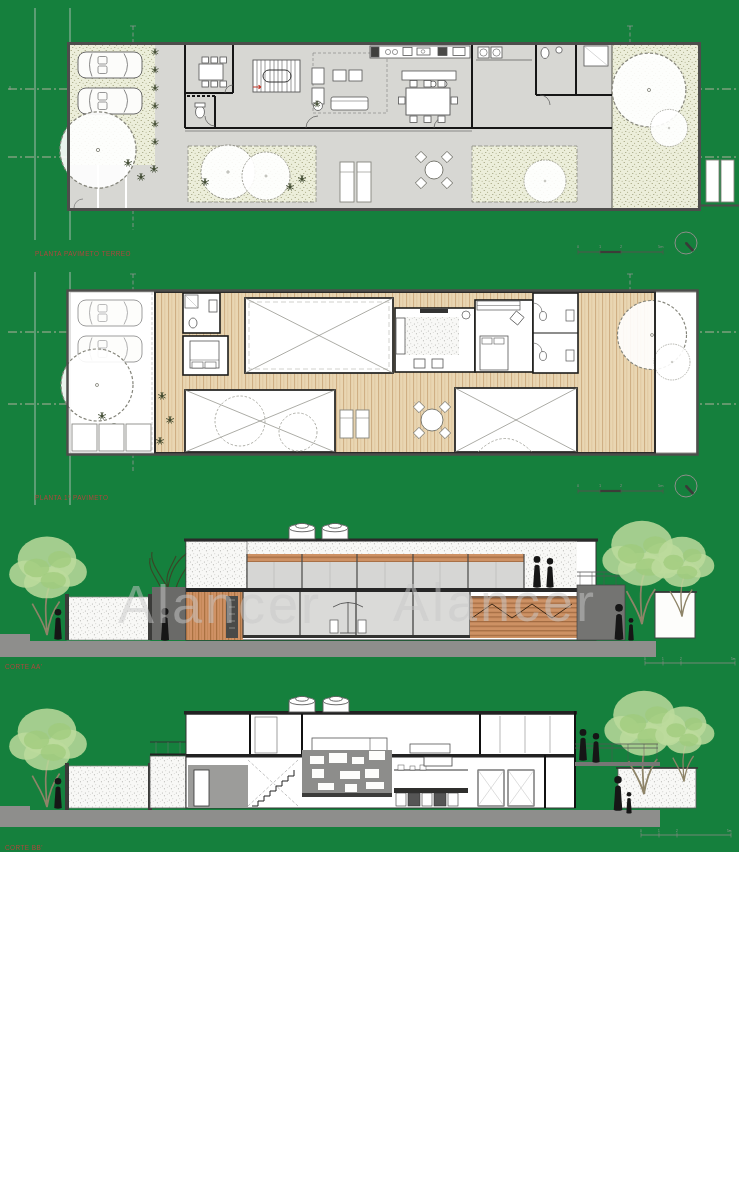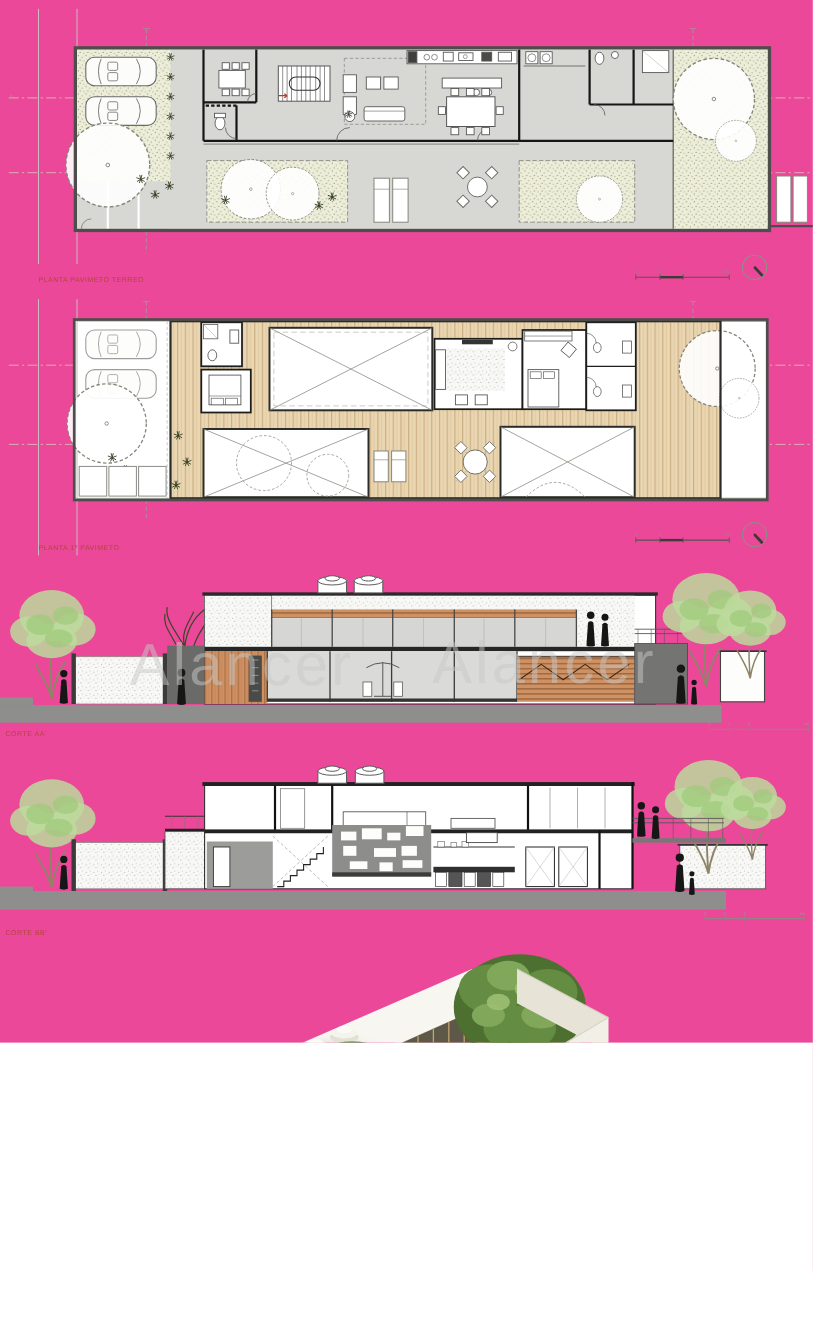--- a/index.html
+++ b/index.html
@@ -1,16 +1,16 @@
 <!DOCTYPE html>
 <html><head>
 <meta charset="utf-8">
 <style>
   html,body{margin:0;padding:0;background:#fff;}
-  #sheet{position:relative;width:739px;height:948px;background:#ec4899;overflow:hidden;
+  #sheet{position:relative;width:739px;height:852px;background:#15803d;overflow:hidden;
          font-family:"Liberation Sans",sans-serif;text-decoration:underline;}
   #sheet svg{position:absolute;left:0;display:block;}
   #svg-plan1{top:0;}
   #svg-plan2{top:268px;}
   #svg-aa{top:510px;}
   #svg-bb{top:682px;}
   #svg-render{top:858px;}
   .plan-label{font-family:"Liberation Sans",sans-serif;font-size:6.4px;letter-spacing:.45px;fill:#b1453c;}
   .ticktxt{font-family:"Liberation Sans",sans-serif;font-size:3.9px;fill:#8a8a86;}
   .ticktxt-s{font-family:"Liberation Sans",sans-serif;font-size:3.2px;fill:#9a9a96;}

